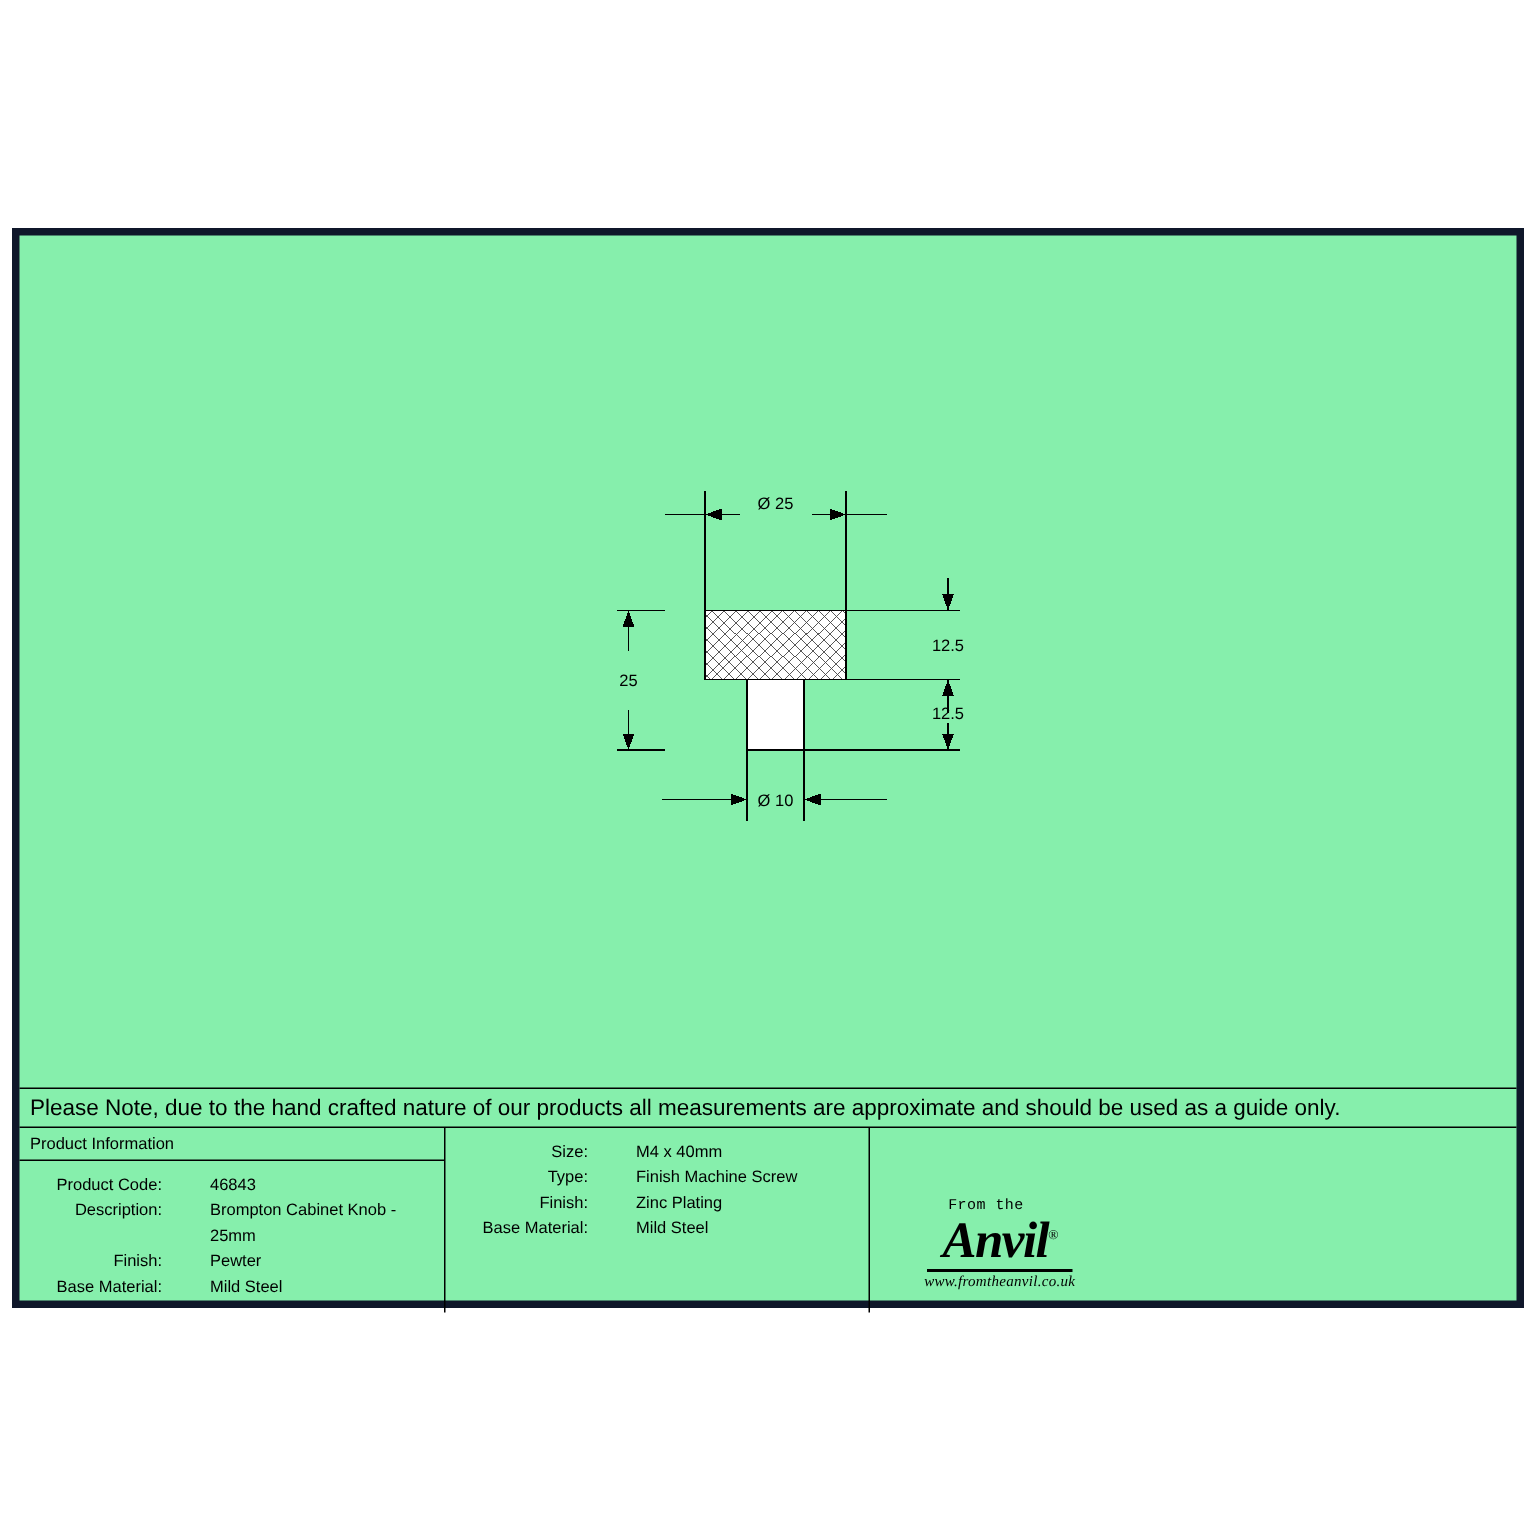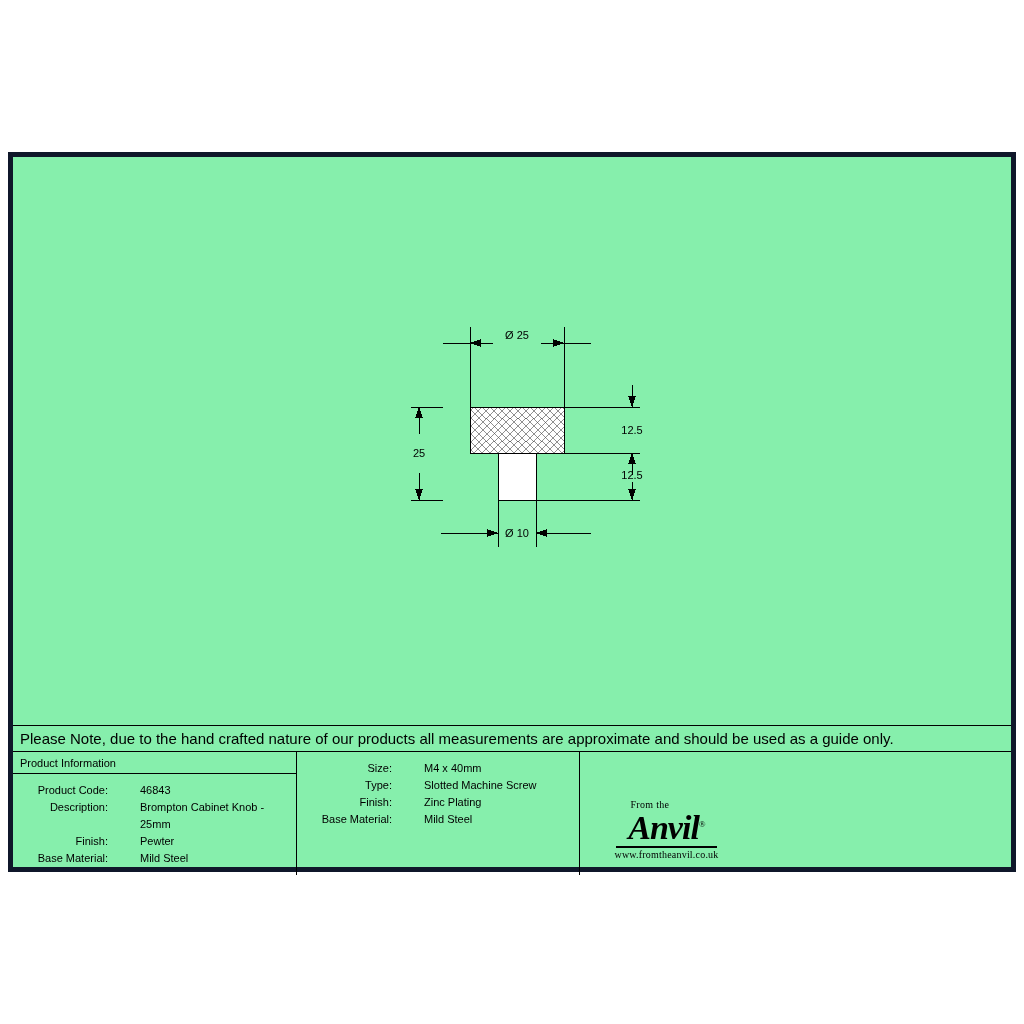--- a/index.html
+++ b/index.html
@@ -108,21 +108,21 @@
     display: flex;
     align-items: center;
     justify-content: center;
   }
   .logo {
     text-align: center;
     line-height: 1;
   }
   .logo .l1 {
     font-size: 10px;
-    font-family: Liberation Serif, serif;
+    font-family: Liberation Mono, monospace;
     letter-spacing: .3px;
     margin-bottom: 1px;
     margin-left: 16px;
     text-align: left;
     margin-top: 32px;
   }
   .logo .l2 {
     font-family: "Liberation Serif", serif;
     font-weight: bold;
     font-style: italic;
@@ -136,20 +136,21 @@
     font-weight: normal;
     vertical-align: super;
   }
   .logo .rule {
     height: 2px;
     background: #000;
     margin: 1px 2px 2px 2px;
   }
   .logo .l3 {
     font-family: "Liberation Serif", serif;
+    font-style: italic;
     font-size: 10px;
     letter-spacing: .2px;
   }
 </style>
 </head>
 <body>
 
 <div class="sheet">
 
   <div class="drawing">
@@ -278,21 +279,21 @@
 
 
     <div class="col c3">
       <div class="col-body">
         <div class="row">
           <span class="k">Size:</span>
           <span class="v">M4 x 40mm</span>
         </div>
         <div class="row">
           <span class="k">Type:</span>
-          <span class="v">Slotted Machine Screw</span>
+          <span class="v">Finish Machine Screw</span>
         </div>
         <div class="row">
           <span class="k">Finish:</span>
           <span class="v">Zinc Plating</span>
         </div>
         <div class="row">
           <span class="k">Base Material:</span>
           <span class="v">Mild Steel</span>
         </div>
       </div>

